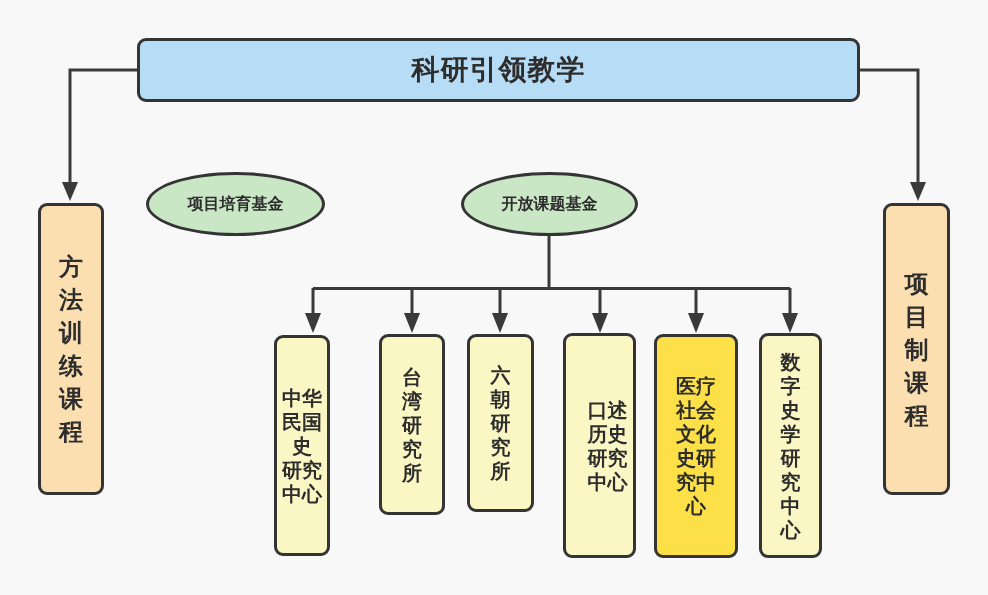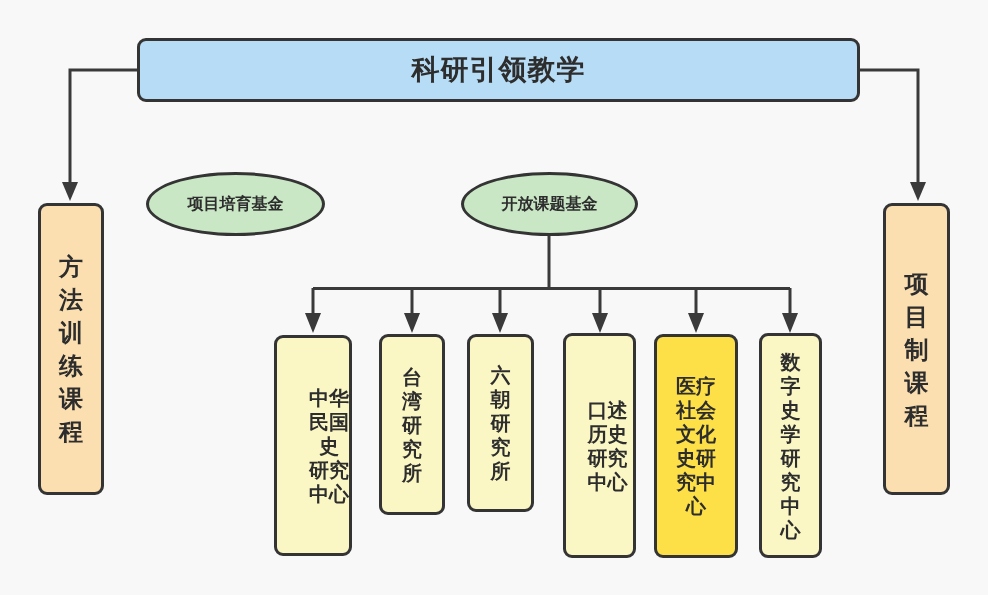--- a/index.html
+++ b/index.html
@@ -134,21 +134,21 @@
 程</span>
   </div>
   <div class="node course-node" style="left: 883px; top: 203px; width: 67px; height: 292px; background: rgb(251, 223, 177);">
     <span class="lbl">项
 目
 制
 课
 程</span>
   </div>
 
-  <div class="node center-node" style="left: 274px; top: 335px; width: 78px; height: 221px; background: rgb(251, 247, 197); justify-content: flex-end;">
+  <div class="node center-node" style="left: 274px; top: 335px; width: 56px; height: 221px; background: rgb(251, 247, 197);">
     <span class="lbl">中华
 民国
 史
 研究
 中心</span>
   </div>
   <div class="node center-node" style="left: 379px; top: 334px; width: 66px; height: 181px; background: rgb(251, 247, 197);">
     <span class="lbl">台
 湾
 研

